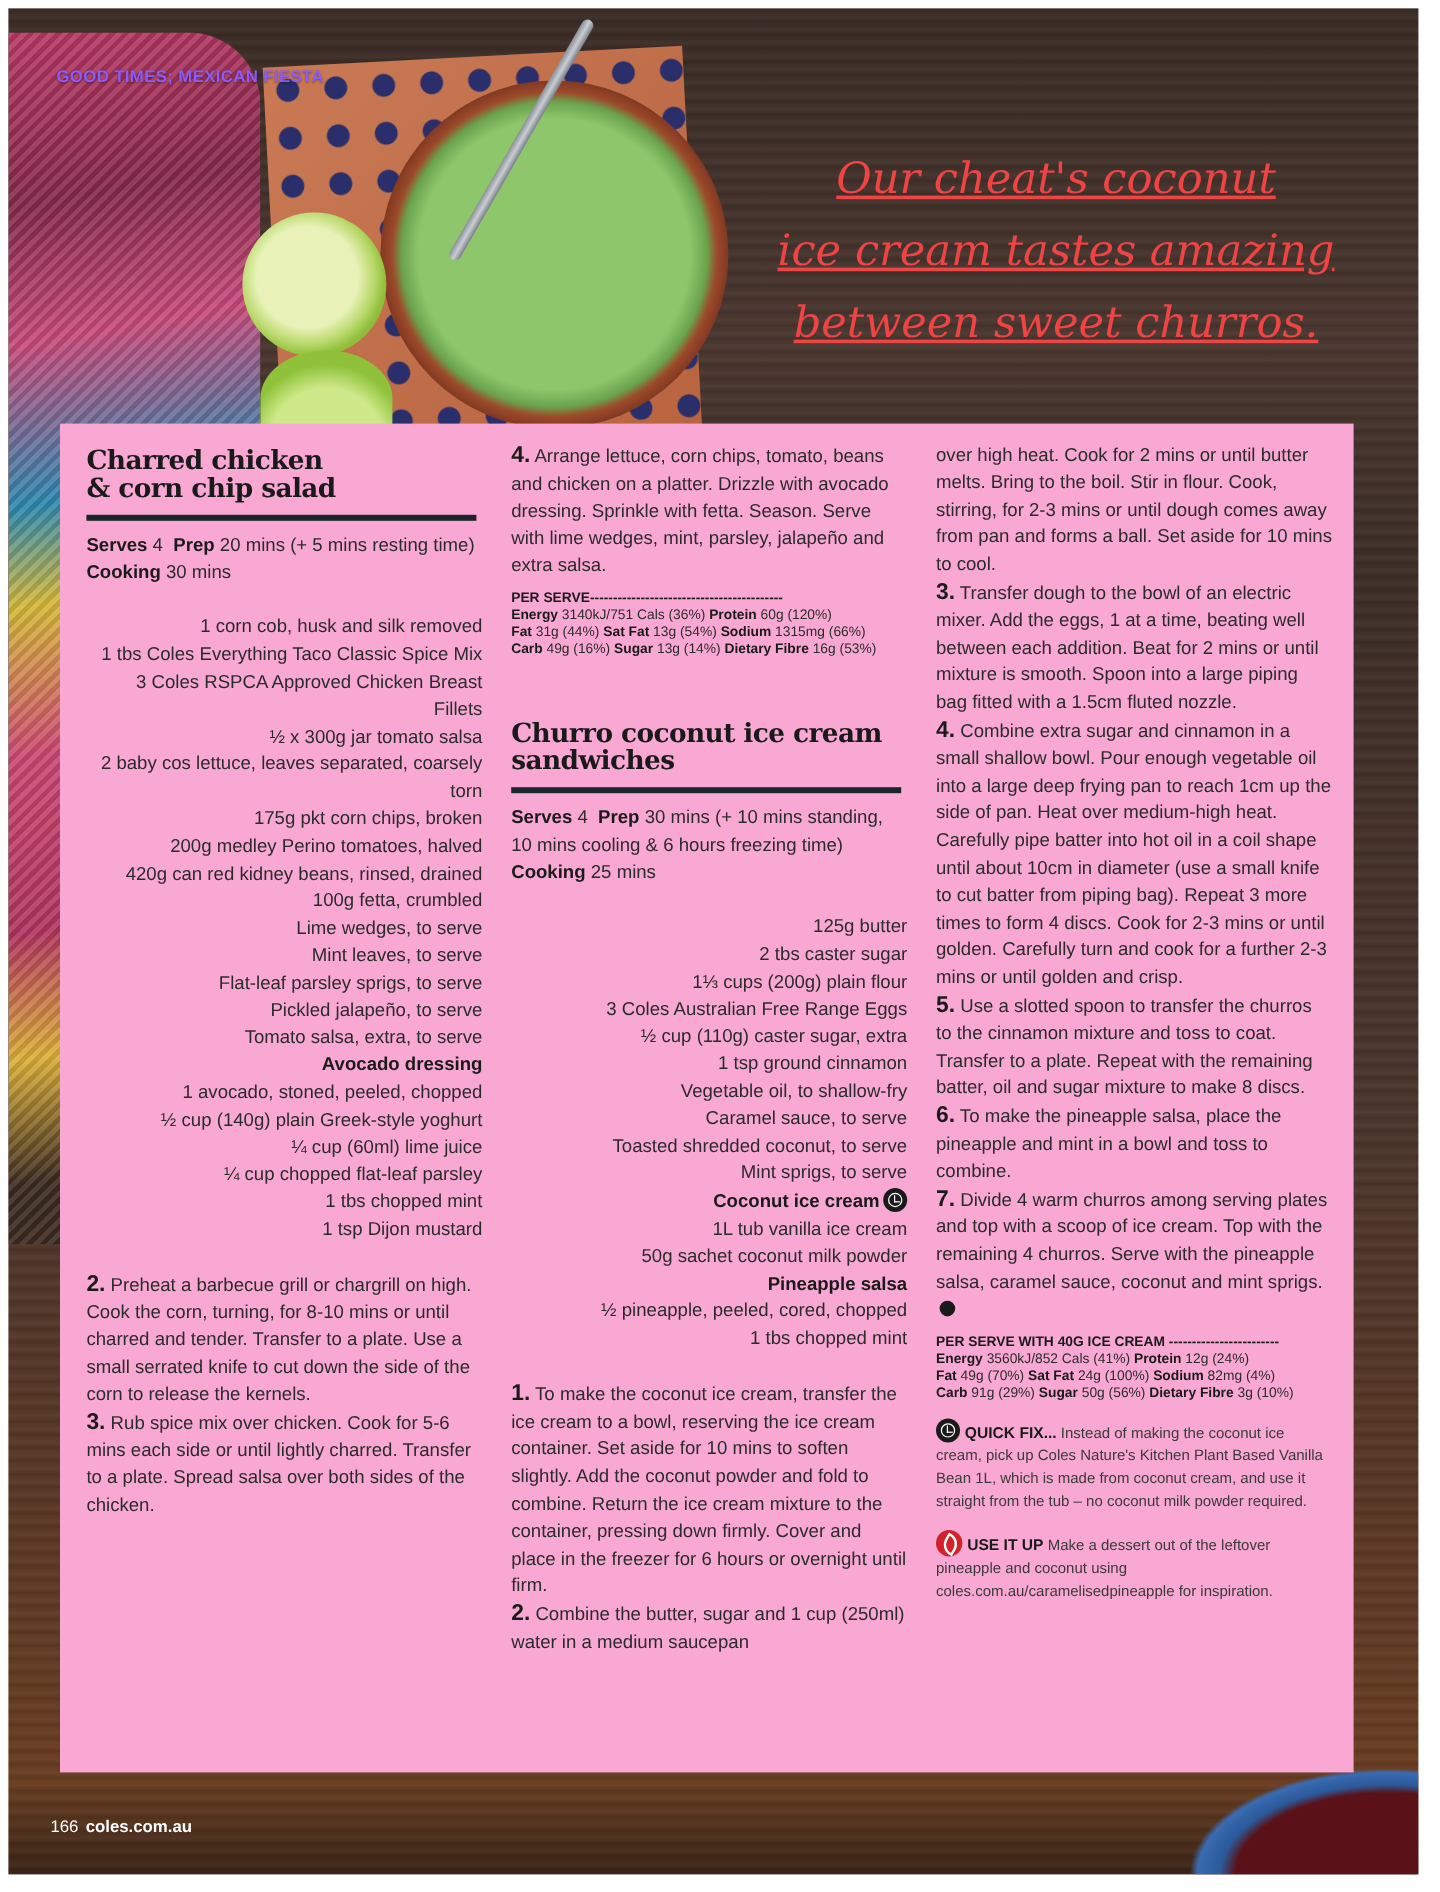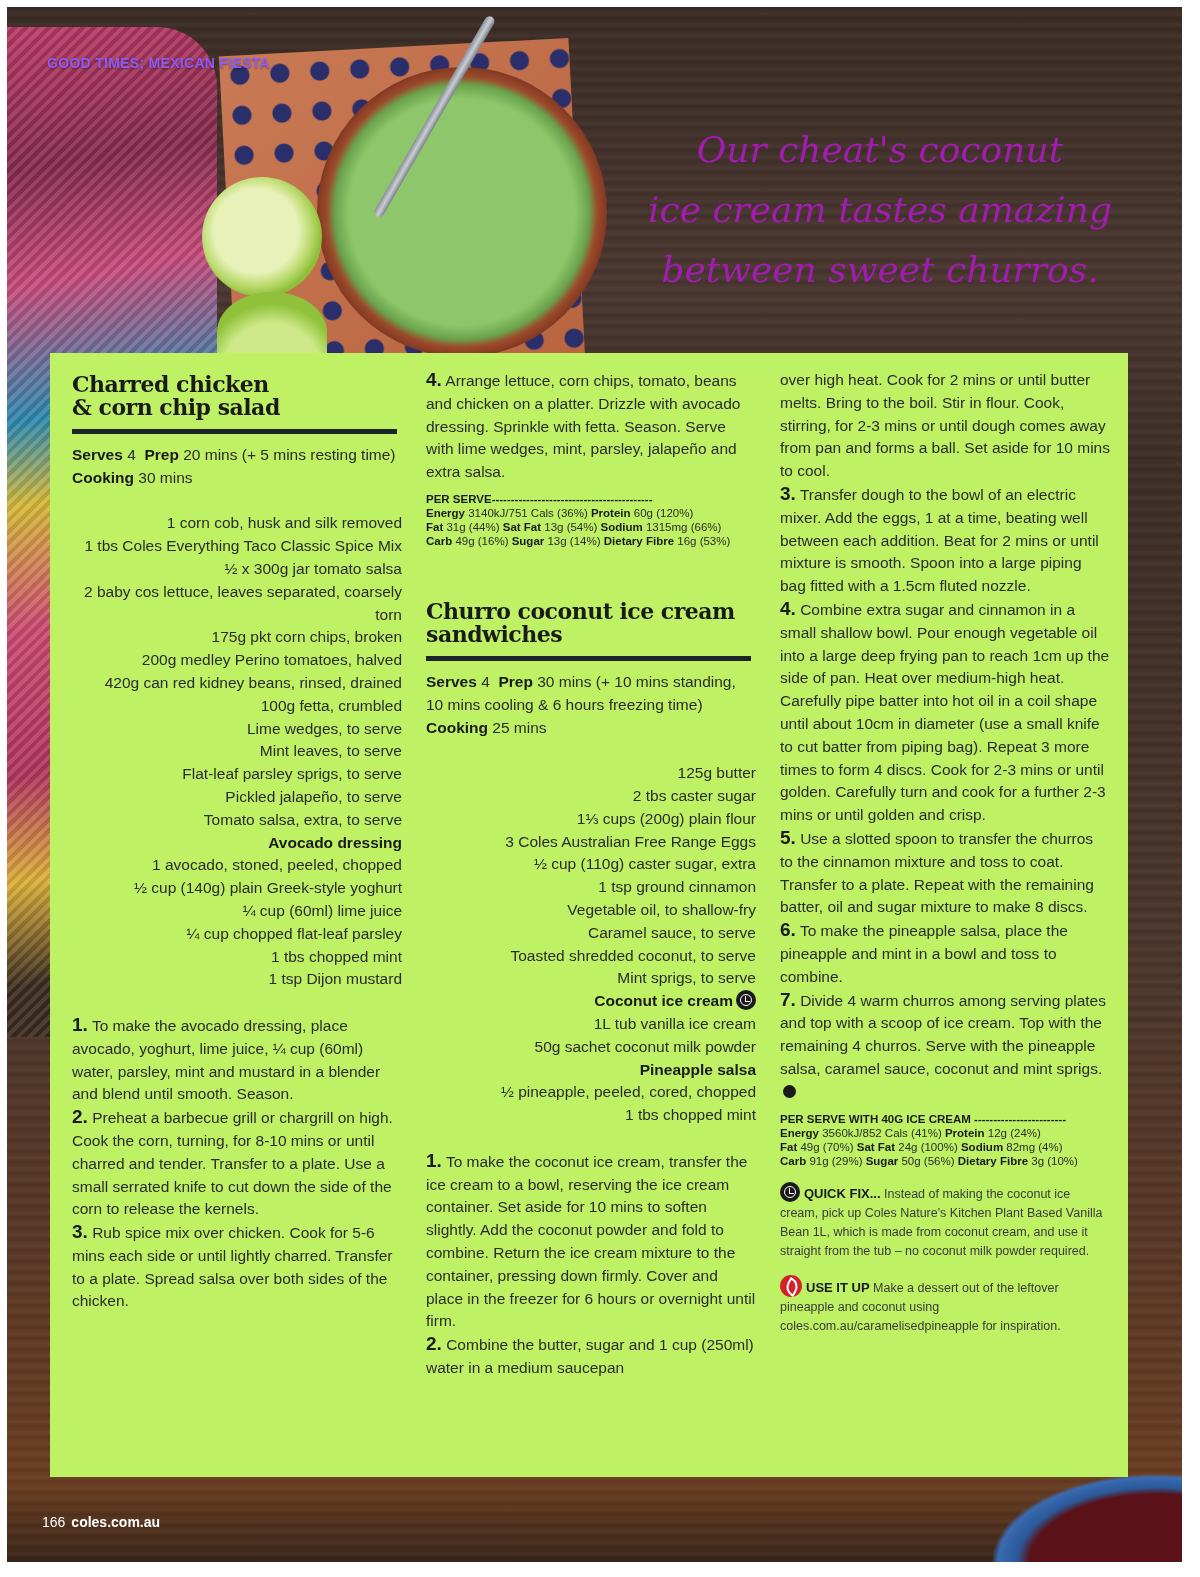--- a/index.html
+++ b/index.html
@@ -47,27 +47,27 @@
   .bottom-bowl {
     position: absolute; right: 0; bottom: 0; width: 250px; height: 120px;
     background: radial-gradient(ellipse at 90% 100%, #5a1218 0 40%, #2a5a9a 44%, #3a6ab0 50%, transparent 52%);
   }
 
   .section-tag {
     position: absolute; left: 47px; top: 55px; color: #8b5cf6; font-weight: bold; font-size: 14px; letter-spacing: 0.3px;
     text-shadow: 0 1px 2px rgba(0,0,0,0.4);
   }
   .quote {
-    position: absolute; left: 640px; top: 120px; width: 480px; text-align: center; color: #a21caf;
-    font-family: "DejaVu Serif", serif; font-style: italic; font-size: 36px; line-height: 60px;
+    position: absolute; left: 640px; top: 120px; width: 480px; text-align: center; color: #ef4444;
+    font-family: "DejaVu Serif", serif; font-style: italic; font-size: 36px; line-height: 60px; text-decoration: underline;
   }
   .quote span { display: block; }
 
   .card {
-    position: absolute; left: 50px; top: 353px; width: 1078px; height: 1124px; background: #bef264;
+    position: absolute; left: 50px; top: 353px; width: 1078px; height: 1124px; background: #f9a8d4;
   }
   .col { position: absolute; top: 16px; width: 330px; font-size: 15.5px; line-height: 22.8px; color: #2b2b2b; }
   .col1 { left: 22px; }
   .col2 { left: 376px; }
   .col3 { left: 730px; }
 
   .title {
     font-family: "DejaVu Serif", "Liberation Serif", serif; font-weight: bold; font-size: 22px; line-height: 23px; color: #1a1a1a;
     letter-spacing: -0.5px; margin-top: 4px;
   }
@@ -130,41 +130,41 @@
     <div class="title-rule"></div>
     <div class="meta">
       <b>Serves</b> <span>4</span>&nbsp;
       <b>Prep</b> <span>20 mins (+ 5 mins resting time)</span>&nbsp;
       <b>Cooking</b> <span>30 mins</span>
     </div>
     <div class="gap"></div>
     <div class="ing">
       <div>1 corn cob, husk and silk removed</div>
       <div><span>1 tbs Coles Everything Taco Classic Spice Mix</span></div>
+      <div>3 Coles RSPCA Approved Chicken Breast Fillets</div>
       <div>½ x 300g jar tomato salsa</div>
       <div>2 baby cos lettuce, leaves separated, coarsely torn</div>
       <div>175g pkt corn chips, broken</div>
       <div>200g medley Perino tomatoes, halved</div>
       <div>420g can red kidney beans, rinsed, drained</div>
       <div>100g fetta, crumbled</div>
       <div>Lime wedges, to serve</div>
       <div>Mint leaves, to serve</div>
       <div>Flat-leaf parsley sprigs, to serve</div>
       <div>Pickled jalapeño, to serve</div>
       <div>Tomato salsa, extra, to serve</div>
       <div class="sub">Avocado dressing</div>
       <div>1 avocado, stoned, peeled, chopped</div>
       <div>½ cup (140g) plain Greek-style yoghurt</div>
       <div>¼ cup (60ml) lime juice</div>
       <div>¼ cup chopped flat-leaf parsley</div>
       <div>1 tbs chopped mint</div>
       <div>1 tsp Dijon mustard</div>
     </div>
     <div class="gap"></div>
-    <div><span class="step-num">1.</span> <span>To make the avocado dressing, place avocado, yoghurt, lime juice, ¼ cup (60ml) water, parsley, mint and mustard in a blender and blend until smooth. Season.</span></div>
     <div><span class="step-num">2.</span> <span>Preheat a barbecue grill or chargrill on high. Cook the corn, turning, for 8-10 mins or until charred and tender. Transfer to a plate. Use a small serrated knife to cut down the side of the corn to release the kernels.</span></div>
     <div><span class="step-num">3.</span> <span>Rub spice mix over chicken. Cook for 5-6 mins each side or until lightly charred. Transfer to a plate. Spread salsa over both sides of the chicken.</span></div>
   </div>
 
   <div class="col col2">
     <div><span class="step-num">4.</span> <span>Arrange lettuce, corn chips, tomato, beans and chicken on a platter. Drizzle with avocado dressing. Sprinkle with fetta. Season. Serve with lime wedges, mint, parsley, jalapeño and extra salsa.</span></div>
     <div class="nut">
       <div class="nut-head"><span>PER SERVE</span>------------------------------------------</div>
       <div><b>Energy</b> <span>3140kJ/751 Cals (36%)</span> <b>Protein</b> <span>60g (120%)</span></div>
       <div><b>Fat</b> <span>31g (44%)</span> <b>Sat Fat</b> <span>13g (54%)</span> <b>Sodium</b> <span>1315mg (66%)</span></div>

